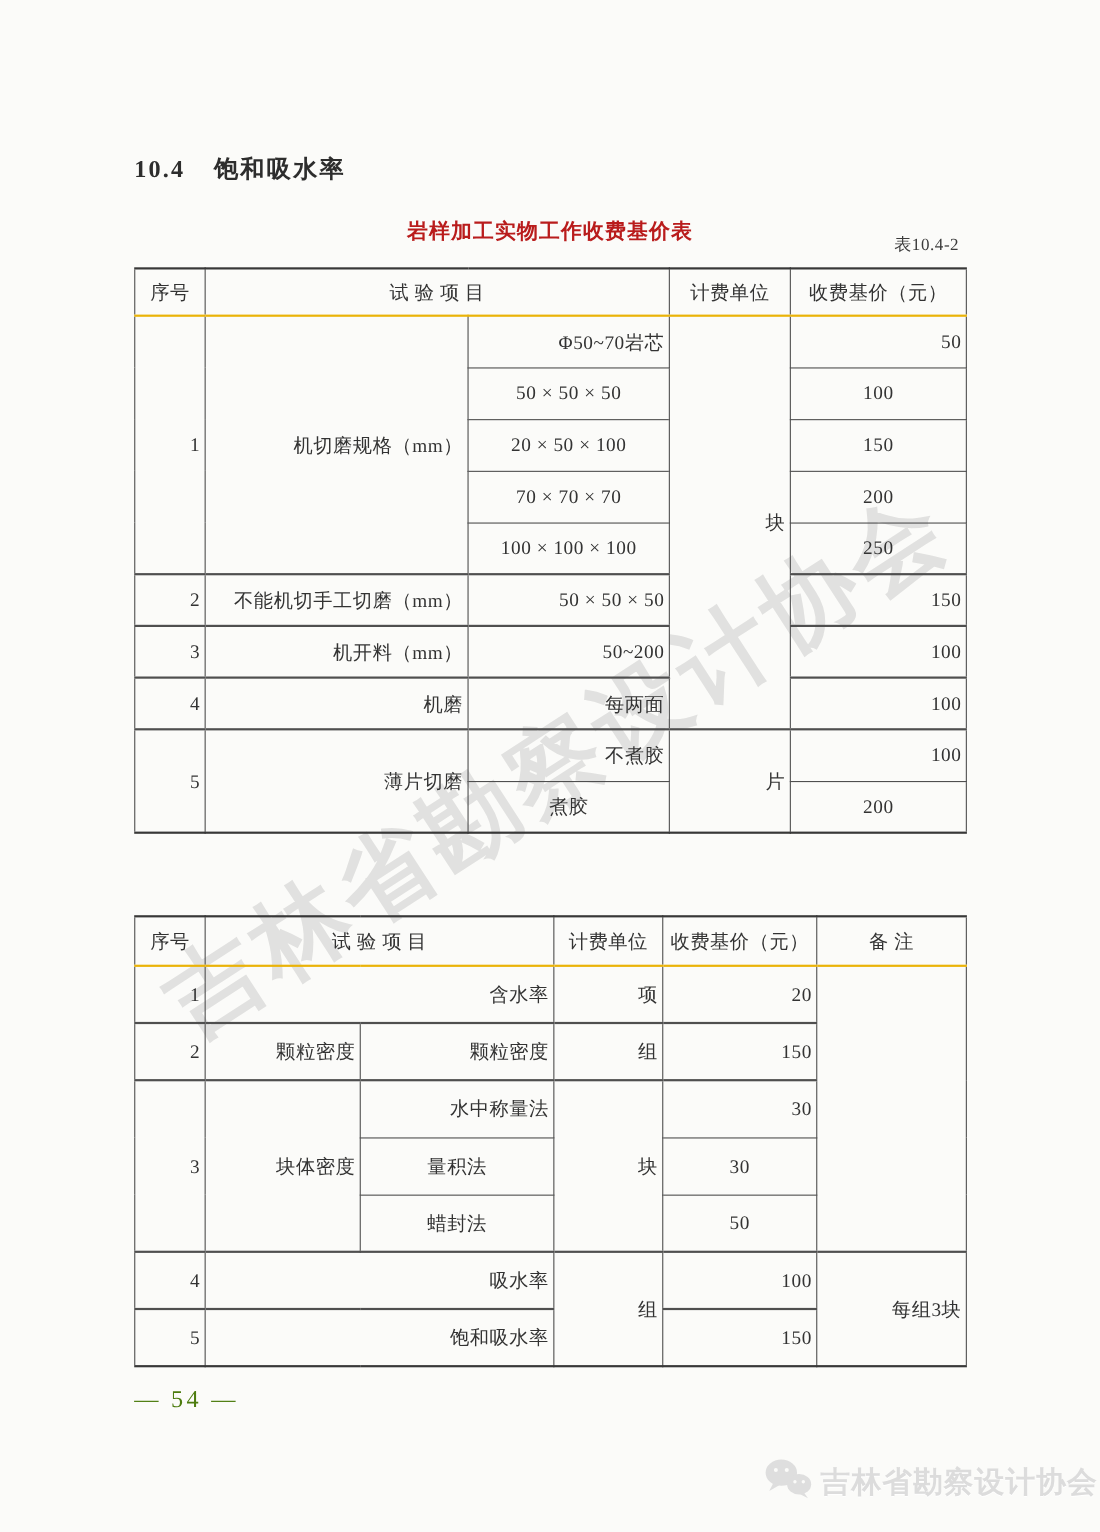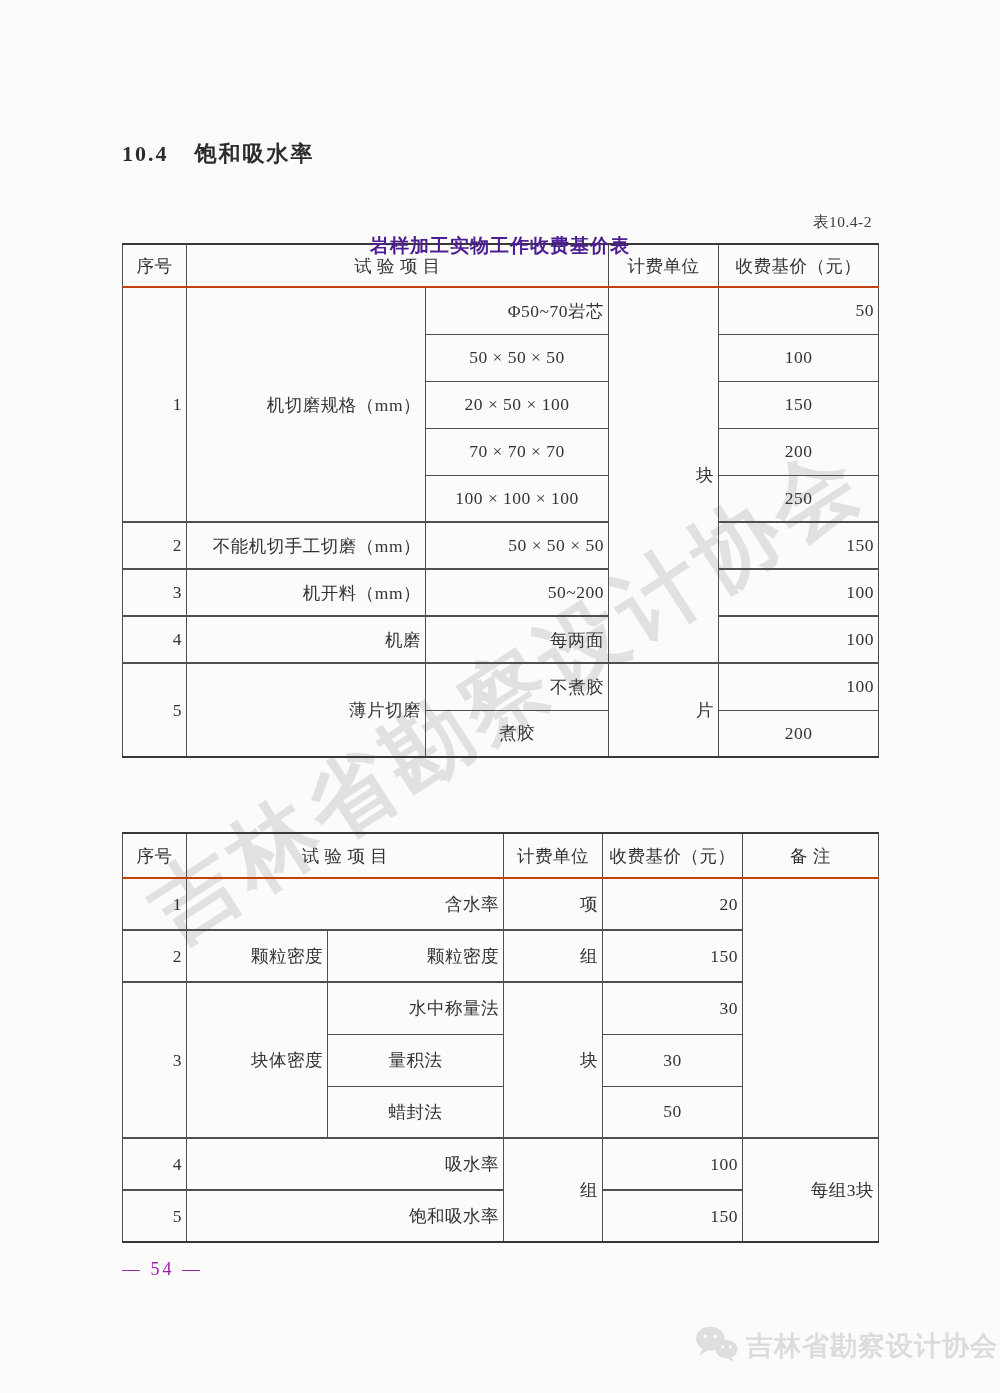--- a/index.html
+++ b/index.html
@@ -23,21 +23,21 @@
   }
   .section-title .sec-name {
     font-family:"Liberation Sans","DejaVu Sans",sans-serif;
     letter-spacing:2px;
   }
   
   .caption { position:absolute; left:122px; width:756px; z-index:2; }
   .caption .cap-title {
     display:block; text-align:center;
     font-family:"Liberation Sans","DejaVu Sans",sans-serif;
-    font-weight:bold; font-size:19px; color:#4c1d95; letter-spacing:1px;margin-top:36px;
+    font-weight:bold; font-size:19px; color:#b91c1c; letter-spacing:1px;
   }
   .caption .cap-tag {
     position:absolute; right:6px; top:15px;
     font-size:15.5px; color:#3b3b3b; letter-spacing:0.5px;
     font-weight:normal;
   }
   #caption1 { top:197px; }
   #caption2 { top:791px; }
   
   table.fee {
@@ -50,39 +50,39 @@
     background:transparent;
   }
   #table1 { top:243px; }
   #table2 { top:832px; }
   table.fee th, table.fee td {
     border:1px solid #4f4f4f;
     text-align:center; vertical-align:middle;
     font-weight:normal; padding:0 4px;
     letter-spacing:0.5px;
   }
-  table.fee thead th { border-bottom:2px solid #c2410c; }
+  table.fee thead th { border-bottom:2px solid #eab308; }
   #table1 thead tr { height:43px; }
   #table1 tbody tr { height:47px; }
   #table2 thead tr { height:45px; }
   #table2 tbody tr { height:52px; }
   tr.major > th, tr.major > td { border-top-width:2px;text-align:right; }
   
   .watermark {
     position:absolute; left:507px; top:695px; z-index:0;
     transform:translate(-50%,-50%) rotate(-33deg);
     font-family:"Liberation Sans","DejaVu Sans",sans-serif;
     font-weight:bold; font-size:86px; letter-spacing:6px;
     color:rgba(125,125,125,0.20); white-space:nowrap;
     pointer-events:none;
   }
   
   .page-number {
     position:absolute; left:122px; top:1259px; z-index:2;
-    font-size:18px; letter-spacing:3px; color:#a21caf;
+    font-size:22px; letter-spacing:3px; color:#4d7c0f;
   }
   .footer-brand {
     position:absolute; left:693px; top:1324px; z-index:2;
     display:flex; align-items:center; gap:7px;
   }
   .footer-brand .brand-text {
     font-family:"Liberation Sans","DejaVu Sans",sans-serif;
     font-weight:bold; font-size:27px; color:#dcdcdc; letter-spacing:1px;
     text-shadow:0 1px 0 #ffffff;
   }

